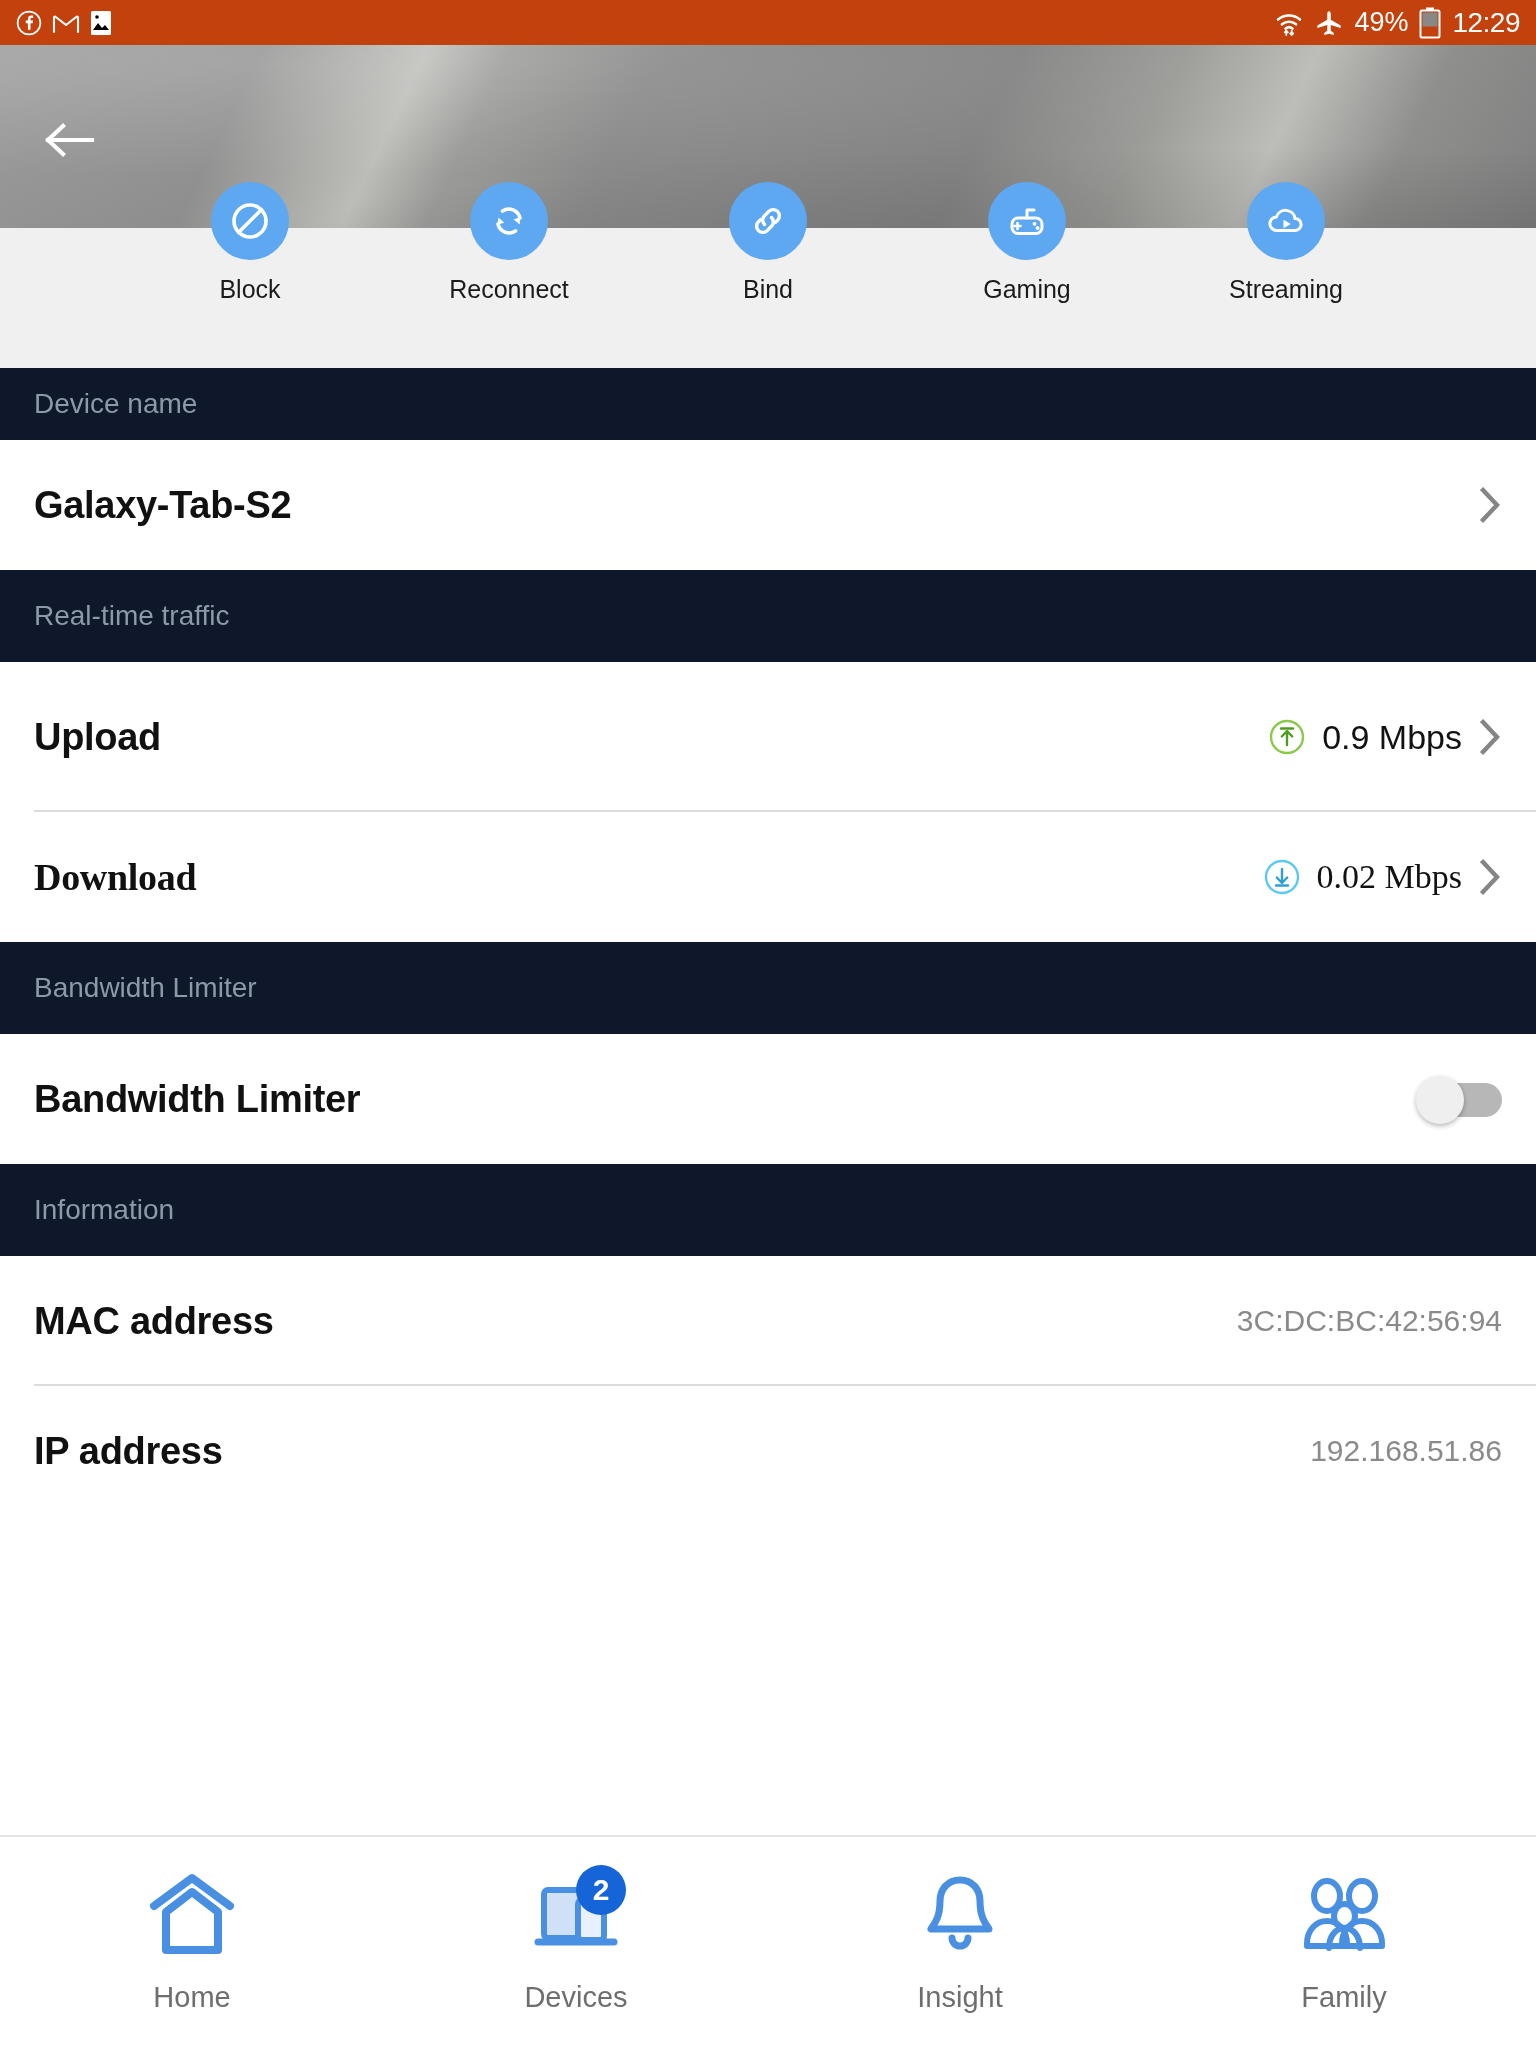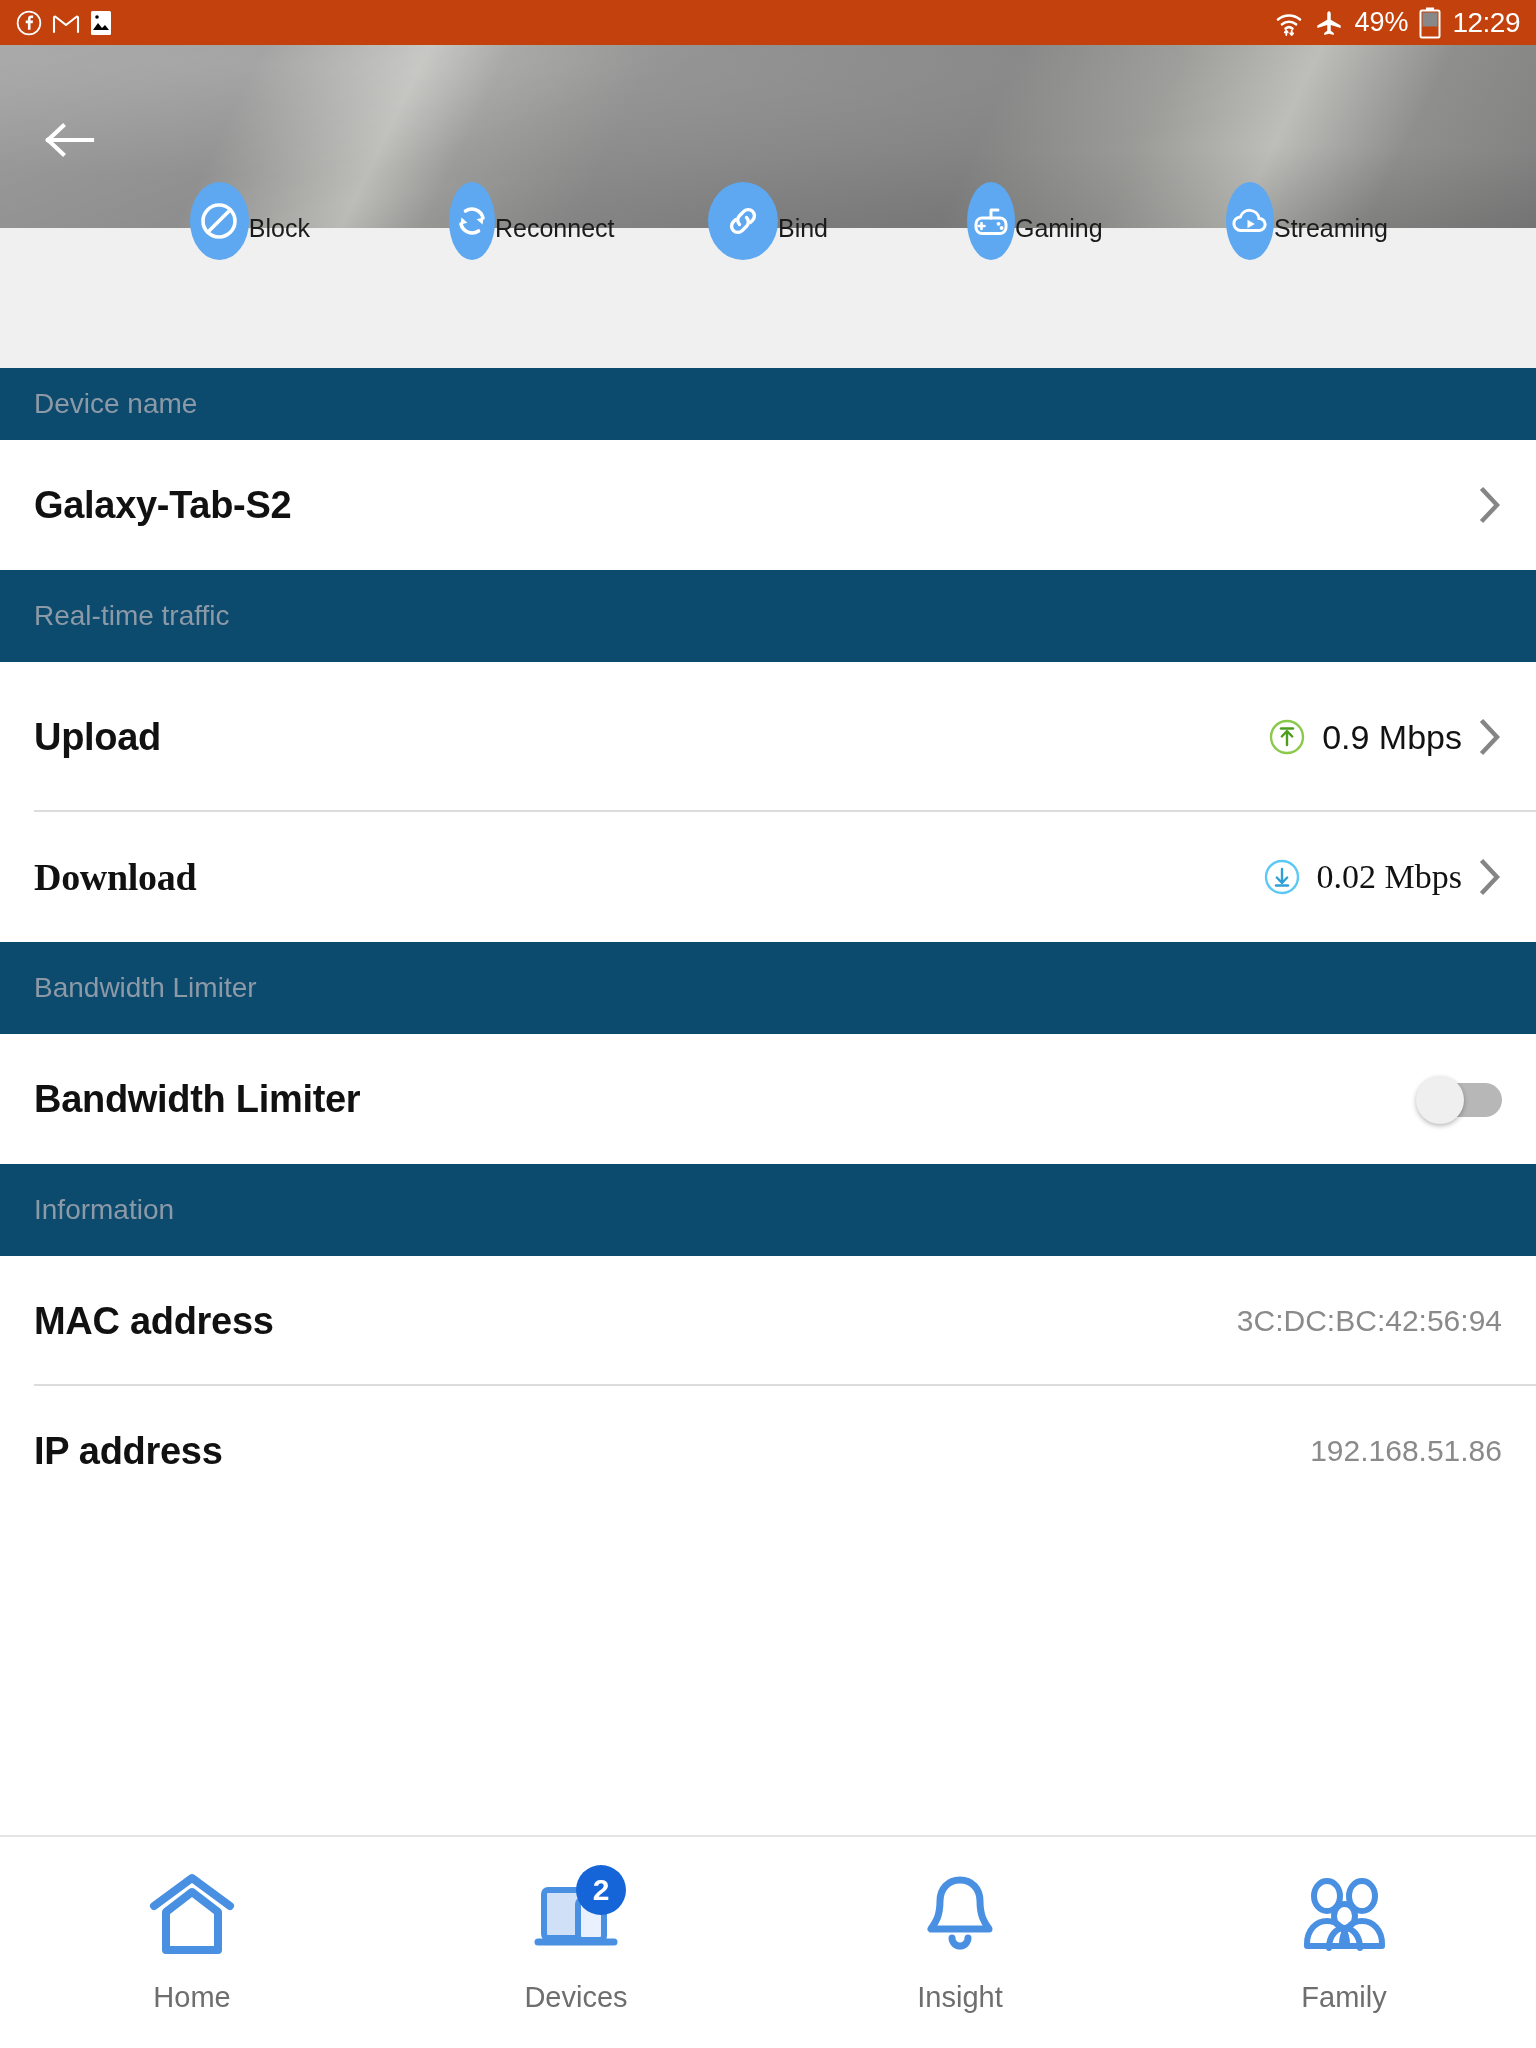--- a/index.html
+++ b/index.html
@@ -63,37 +63,37 @@
     z-index:2;
   }
   .actions-inner{
     display:flex;
     padding:0 190px;
     justify-content:space-between;
     position:relative; top:-46px;
   }
   .action{
     width:120px;
-    display:flex; flex-direction:row; align-items:center;
+    display:flex; flex-direction:column; align-items:center;
     cursor:pointer;
   }
   .action-circle{
     width:78px; height:78px; border-radius:50%;
     background:#5da8f0;
     display:flex; align-items:center; justify-content:center;
   }
   .action-label{
     margin-top:15px;
     font-size:25px; color:#1b1b1b;
     white-space:nowrap;
   }
 
   
   .section-header{
-    background:#0c4a6e;
+    background:#0f172a;
     color:#8c99a6;
     font-size:28px;
     padding:0 34px;
     display:flex; align-items:center;
   }
   .row{
     background:#ffffff;
     display:flex; align-items:center;
     padding:16px 34px;
     position:relative;

